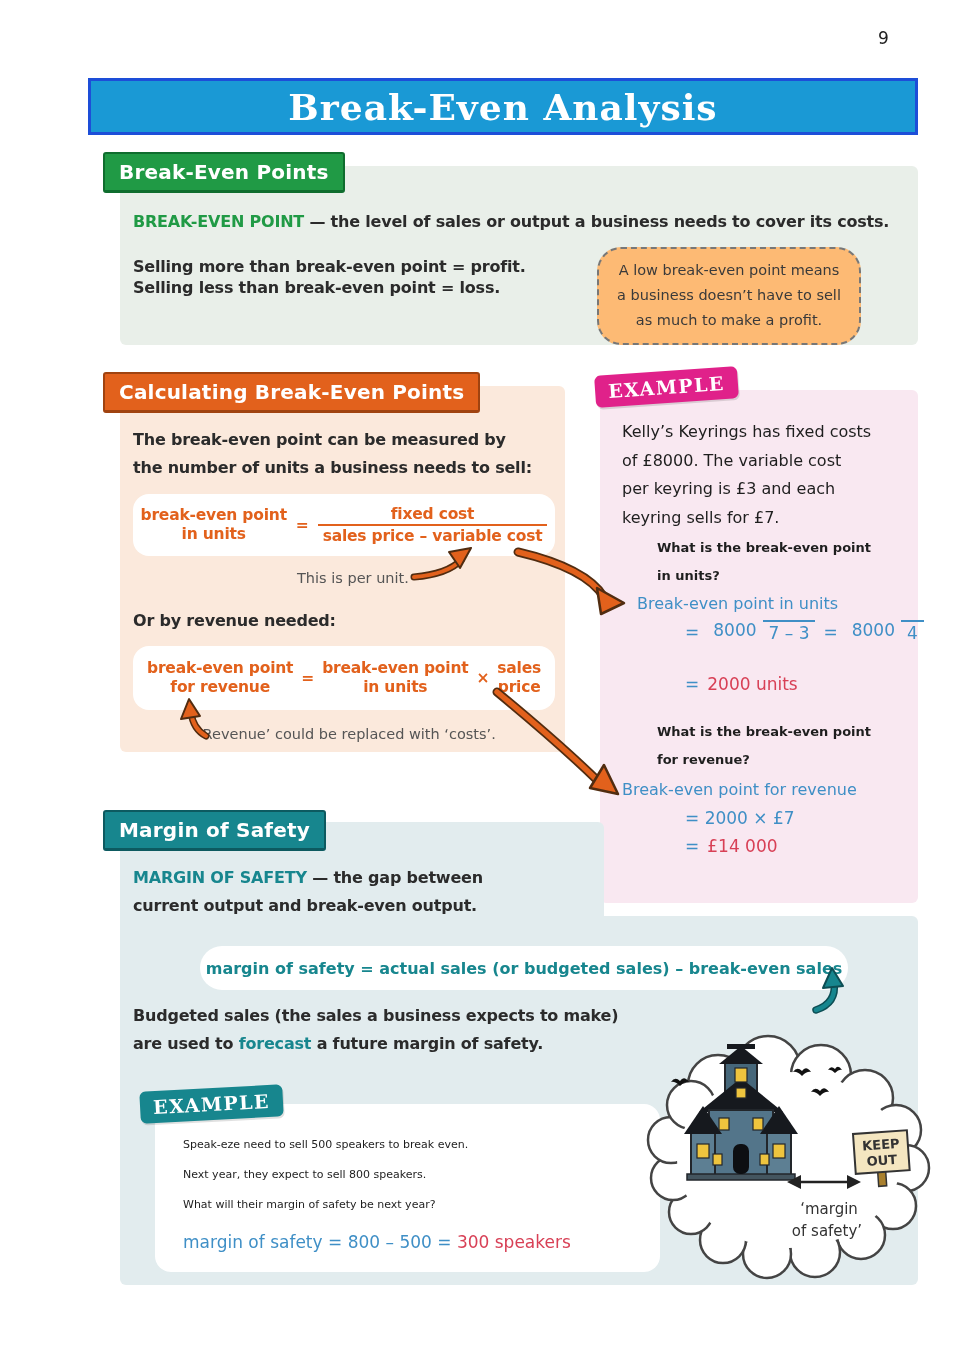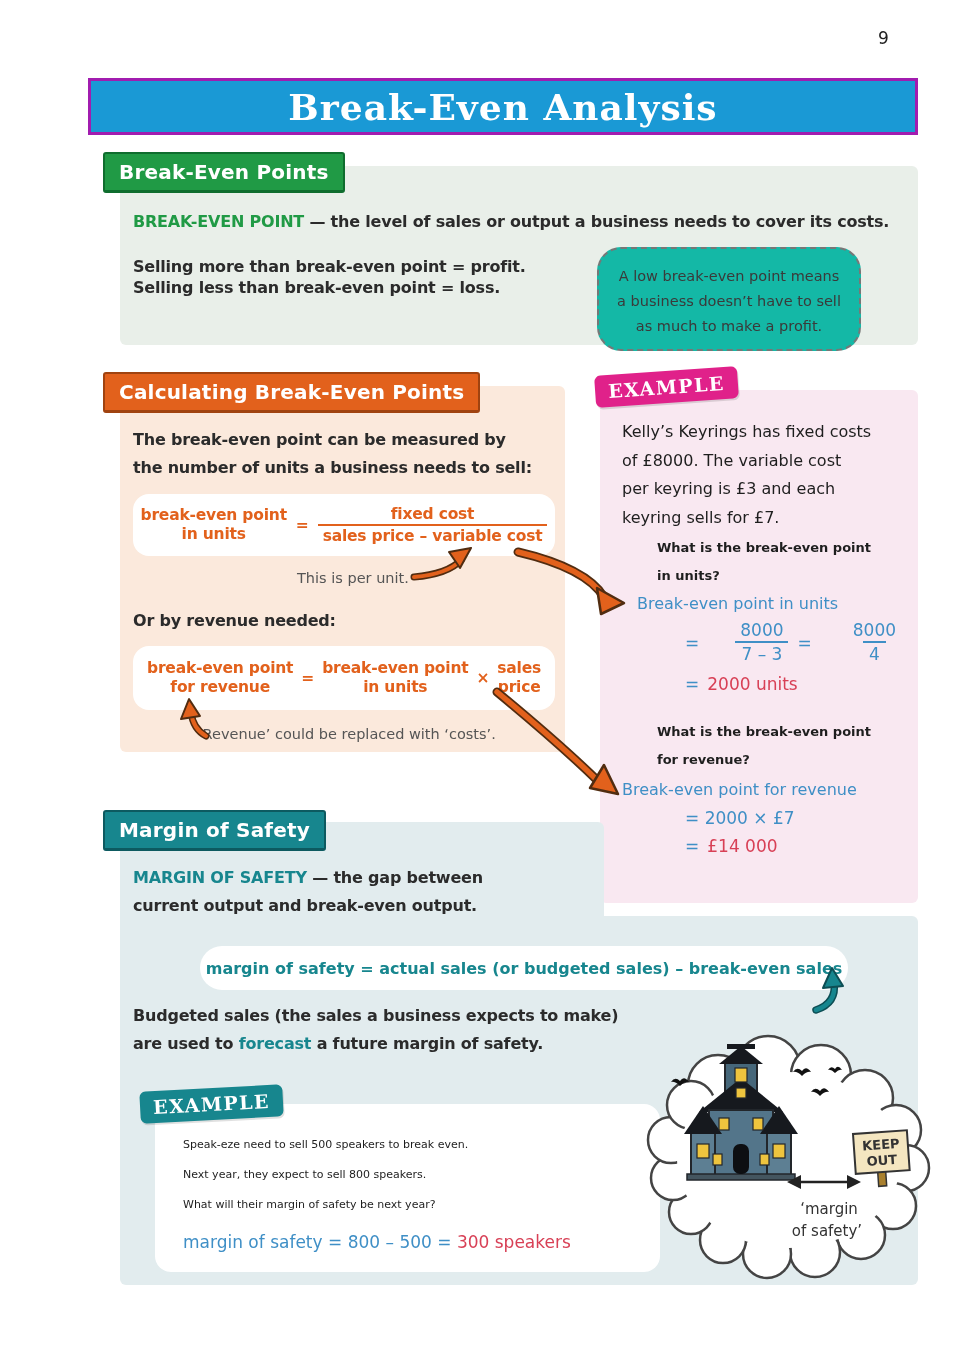--- a/index.html
+++ b/index.html
@@ -5,21 +5,21 @@
   html,body { margin:0; padding:0; background:#ffffff; }
   .page {
     position:relative; width:958px; height:1360px; background:#ffffff;
     font-family:"DejaVu Sans", sans-serif; overflow:hidden;
   }
   .abs { position:absolute; }
 
   
   .banner {
     position:absolute; left:88px; top:78px; width:824px; height:51px;
-    background:#1a99d5; border:3px solid #a21caf;
+    background:#1a99d5; border:3px solid #1d4ed8;
     display:flex; align-items:center; justify-content:center;
   }
   .banner-title {
     color:#ffffff; font-family:"DejaVu Serif", serif; font-weight:bold;
     font-size:36px; letter-spacing:1px;
   }
   .badge {
     position:absolute; color:#ffffff; font-weight:bold; font-size:20px;
     display:flex; align-items:center; padding:0 14px; height:36px;
     border-radius:3px; letter-spacing:0.2px; white-space:nowrap; z-index:4;
@@ -48,38 +48,38 @@
   .body-bold { font-weight:700; color:#2b2b2b; font-size:16px; letter-spacing:-0.2px; white-space:nowrap; z-index:3; }
   .kw-green { color:#209a45; }
   .kw-teal  { color:#17868e; }
   .hand      { color:#1e1e1e; font-size:16px; white-space:nowrap; z-index:3; }
   .hand-bold { font-weight:700; font-size:13px;margin-left:35px; }
   .hand-small{ color:#555555; font-size:14.5px; white-space:nowrap; z-index:3; }
   .math-blue { color:#3f8fc6; }
   .math-red  { color:#d84056; }
 
   .note-bubble {
-    position:absolute; background:#14b8a6; border:2.5px dashed #777;
+    position:absolute; background:#fdba74; border:2.5px dashed #777;
     border-radius:24px; text-align:center; color:#3a3a3a;
-    font-size:14.5px; line-height:25px; padding-top:15px; z-index:3;
+    font-size:14.5px; line-height:25px; padding-top:9px; z-index:3;
   }
 
   .formula-box {
     position:absolute; background:#ffffff; border-radius:16px;
     display:flex; align-items:center; justify-content:center; gap:9px;
     color:#e2611c; font-weight:700; font-size:15.5px; text-align:center;
     z-index:3; letter-spacing:-0.2px;
   }
   .formula-box .stack { display:flex; flex-direction:column; line-height:19px; }
   .frac { display:inline-flex; flex-direction:column; align-items:center; line-height:19px; }
   .frac .den { border-top:2px solid #e2611c; padding:1px 5px 0 5px; }
   .frac .num { padding:0 5px; }
 
   .bmath { display:flex; align-items:center; gap:8px; font-size:17px; z-index:3; }
-  .bfrac { display:inline-flex; flex-direction:column; align-items:center; line-height:21px;margin-left:27px; }
+  .bfrac { display:inline-flex; line-height:21px; }
   .bfrac .den { border-top:2px solid #3f8fc6; padding:1px 6px 0 6px; }
   .bfrac .num { padding:0 6px; }
 
   .white-box { position:absolute; background:#ffffff; border-radius:16px; z-index:2; }
 
   .pill-formula {
     position:absolute; background:#ffffff; border-radius:22px;
     display:flex; align-items:center; justify-content:center;
     color:#17868e; font-weight:700; font-size:16px; z-index:3; white-space:nowrap;
   }

